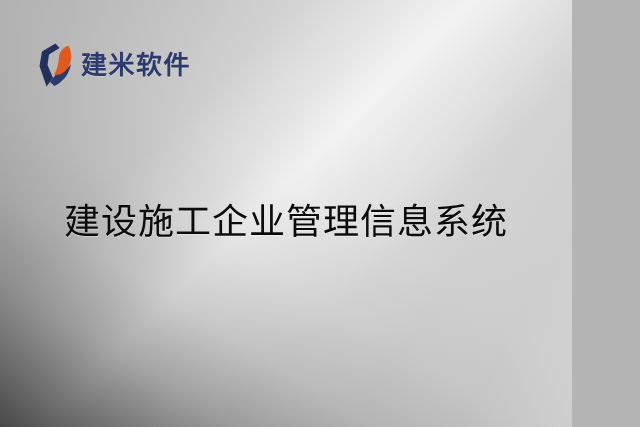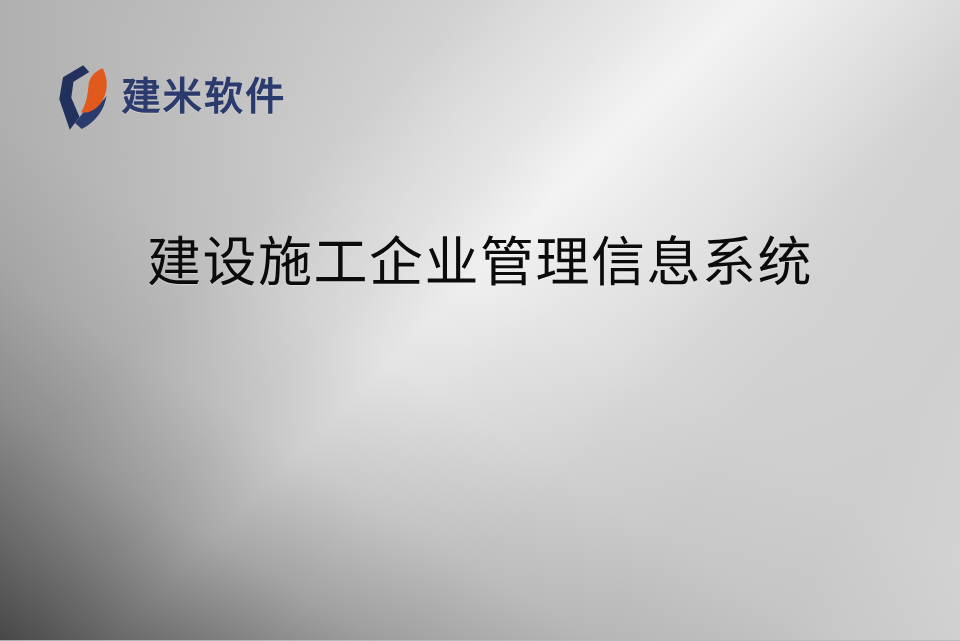--- a/index.html
+++ b/index.html
@@ -11,21 +11,21 @@
     width: 640px;
     height: 427px;
     overflow: hidden;
     font-family: "Liberation Serif", "DejaVu Serif", serif;
     background: #b4b4b4;
   }
 
   
   .banner {
     position: relative;
-    width: 640px;
+    width: 572px;
     height: 427px;
     overflow: hidden;
     
     background:
       linear-gradient(122deg,
         #b2b2b2 0%,
         #bdbdbd 14%,
         #c9c9c9 26%,
         #d6d6d6 38%,
         #e0e0e0 50%,
@@ -106,20 +106,21 @@
     font-family: "Liberation Serif", "DejaVu Serif", serif;
     font-size: 36px;
     line-height: 46px;
     font-weight: 400;
     letter-spacing: 1px;
     text-shadow: 0 1px 1px rgba(255,255,255,0.35);
   }
   .headline-line {
     display: block;
     white-space: nowrap;
+    margin-top: 47px;
   }
 </style>
 </head>
 <body>
 
 <div class="banner">
 
   <div class="logo-lockup">
 
     <svg class="logo-mark" viewBox="0 0 38 46" xmlns="http://www.w3.org/2000/svg" aria-hidden="true">

